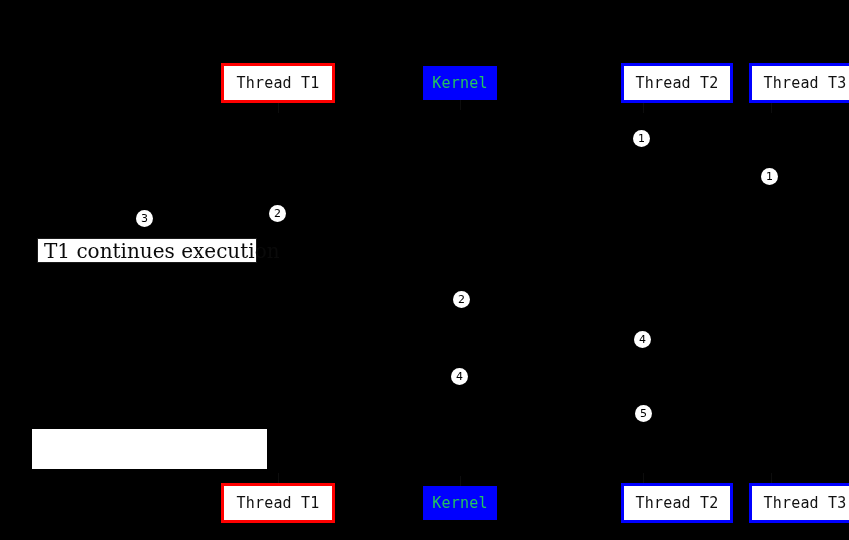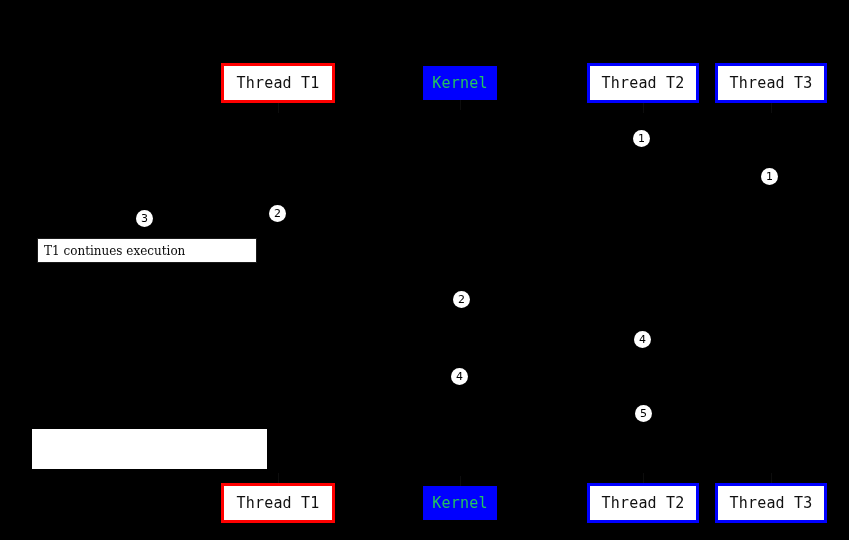--- a/index.html
+++ b/index.html
@@ -37,39 +37,40 @@
   }
   .pbox.red {
     background: #ffffff;
     border: 3px solid #ff0000;
     color: #111111;
   }
   .pbox.blueborder {
     background: #ffffff;
     border: 3px solid #0000ff;
     color: #111111;
+    margin-left: 34px;
   }
   .pbox.bluefill {
     background: #0000ff;
     border: 1px solid #0000ff;
     color: #22c55e;
   }
 
   
   .notebox {
     position: absolute;
     box-sizing: border-box;
     background: #ffffff;
     border: 1px solid #1a1a1a;
     display: flex;
     align-items: center;
     justify-content: flex-start;
     padding: 0 6px;
     font-family: "DejaVu Serif", "Liberation Serif", serif;
-    font-size: 12px;
+    font-size: 20px;
     color: #0a0a0a;
     white-space: nowrap;
   }
   .blankbox {
     position: absolute;
     box-sizing: border-box;
     background: #ffffff;
     border: none;
   }
 

